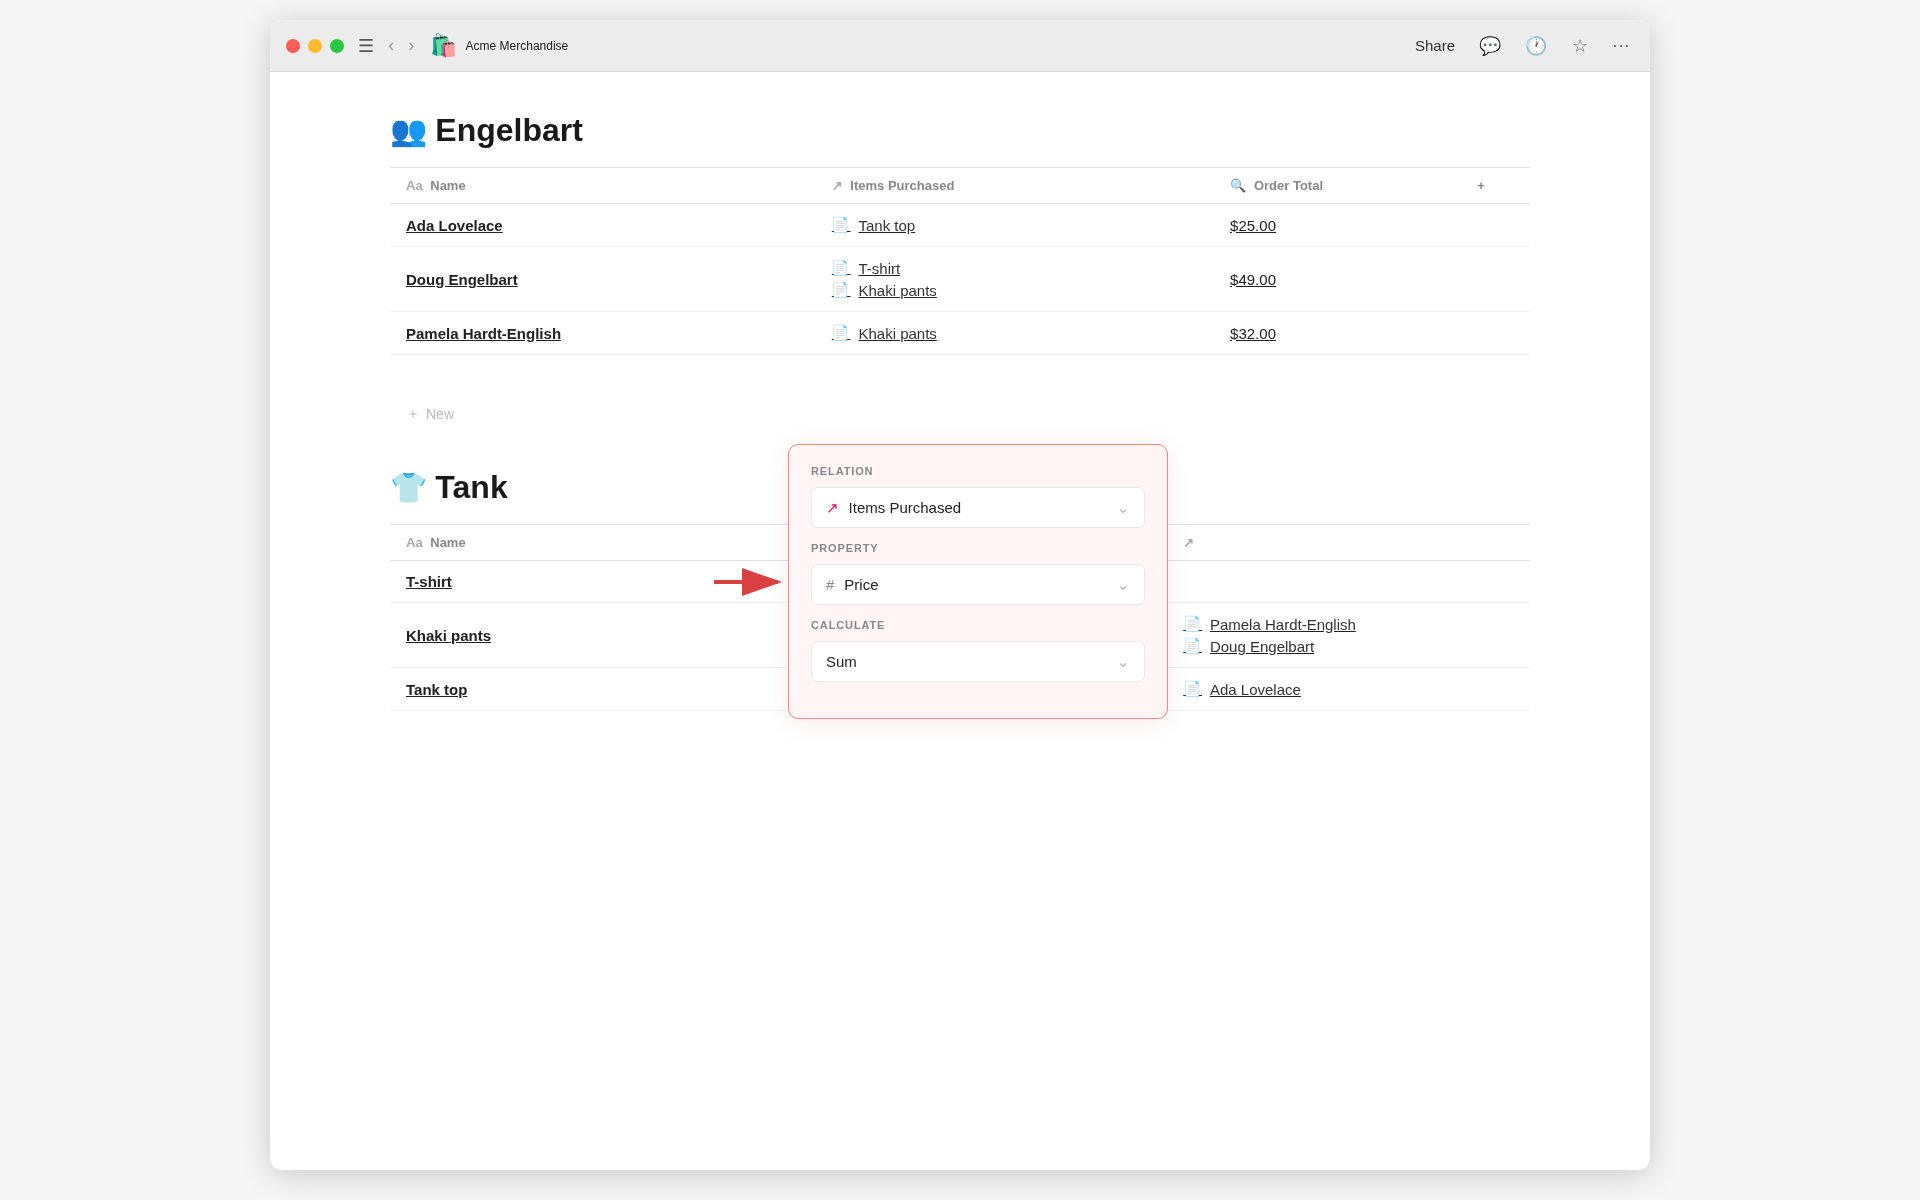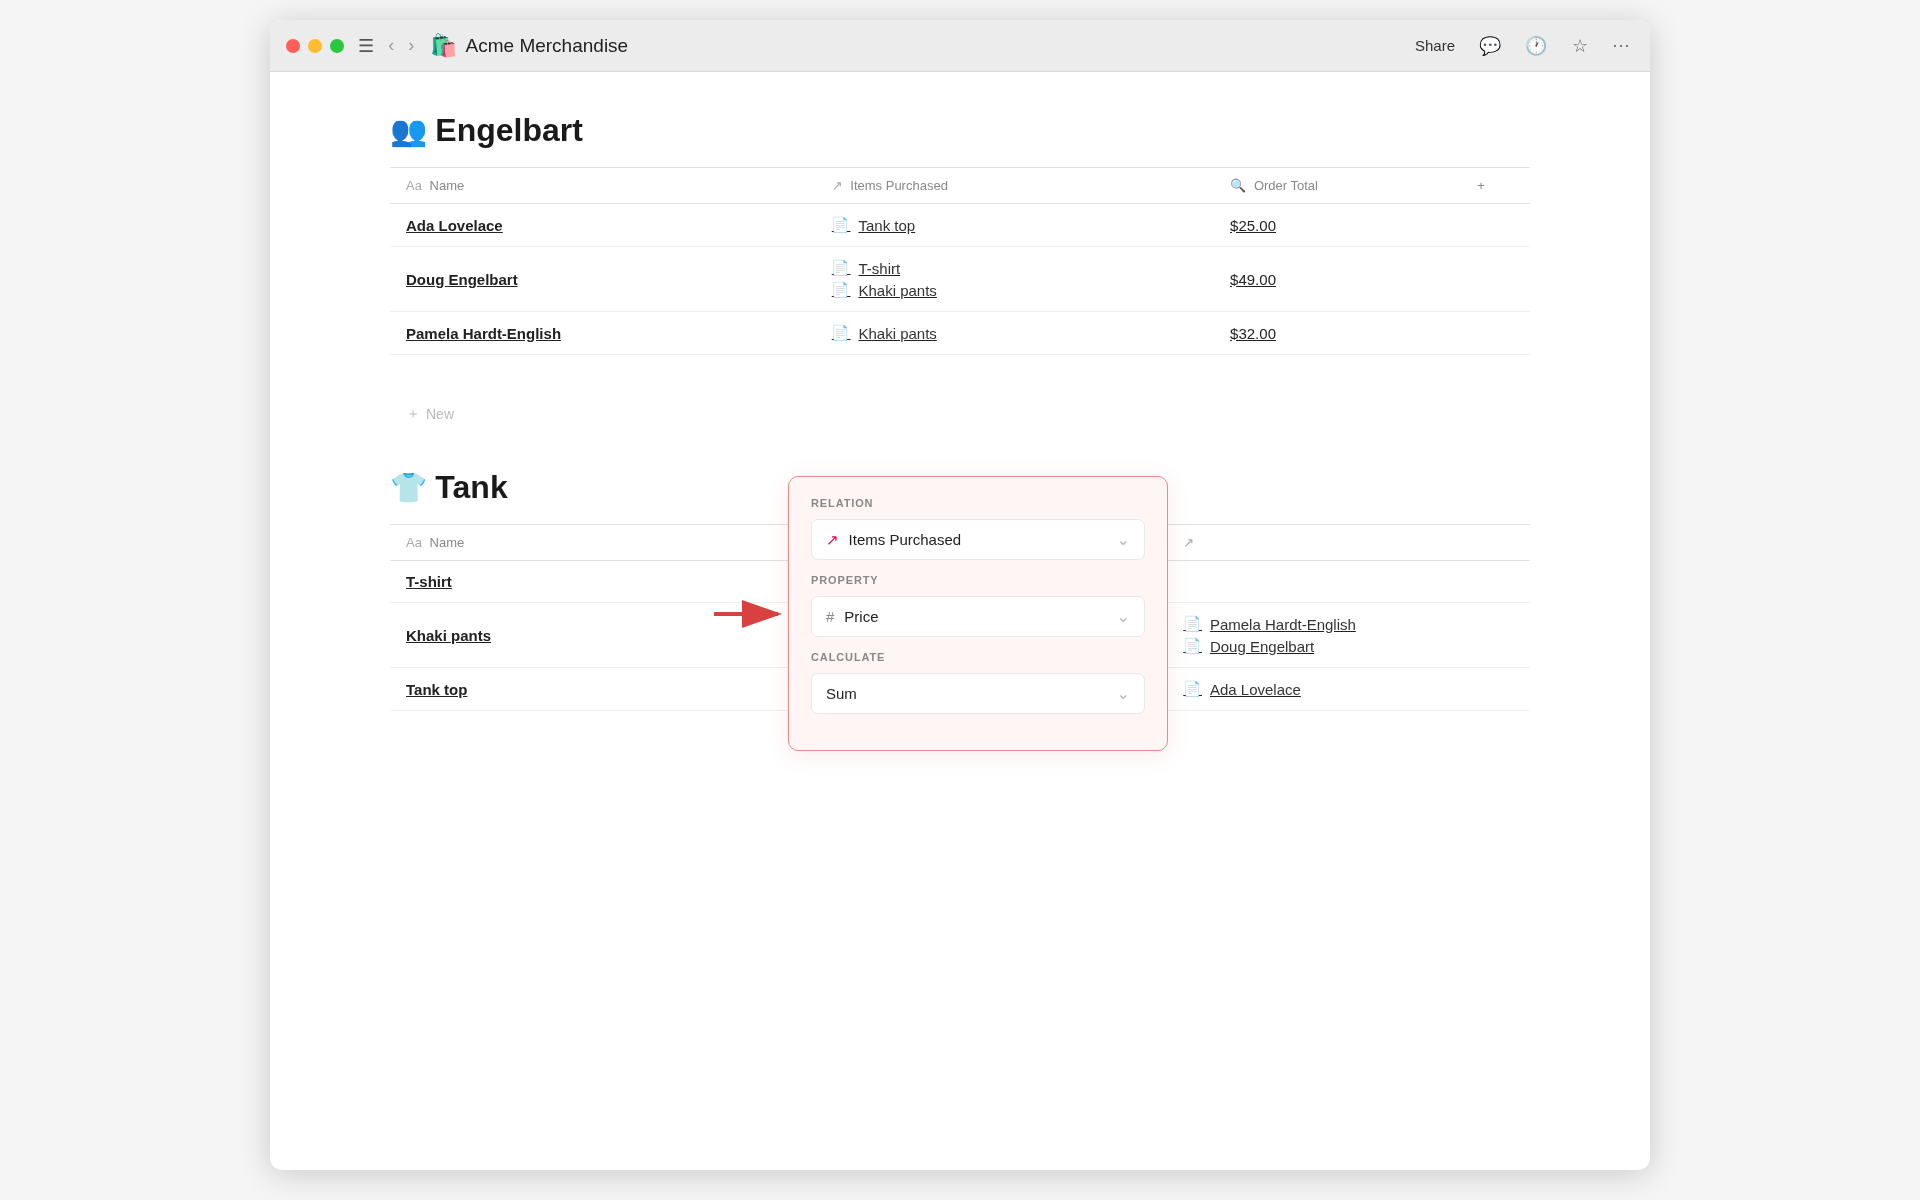--- a/index.html
+++ b/index.html
@@ -61,21 +61,21 @@
     }
     .titlebar-nav span { cursor: pointer; padding: 2px 4px; }
     .titlebar-app {
       display: flex;
       align-items: center;
       gap: 8px;
       margin-left: 12px;
     }
     .app-icon { font-size: 22px; }
     .app-title {
-      font-size: 19px;
+      font-size: 12px;
       font-weight: 500;
       color: #222;
     }
     .titlebar-right {
       position: absolute;
       right: 20px;
       display: flex;
       align-items: center;
       gap: 24px;
       color: #555;
@@ -108,21 +108,21 @@
     }
     .section-icon { font-size: 30px; }
     .db-table {
       width: 100%;
       border-collapse: collapse;
       margin-bottom: 40px;
     }
     .db-table th {
       text-align: left;
       font-size: 13px;
-      font-weight: 400;
+      font-weight: 700;
       color: #888;
       border-bottom: 1px solid #e0e0e0;
       border-top: 1px solid #e0e0e0;
       padding: 10px 16px;
       background: #fff;
     }
     .db-table td {
       padding: 12px 16px;
       font-size: 15px;
       color: #222;
@@ -164,21 +164,21 @@
       background: #e8e8e8;
       border-radius: 4px;
       padding: 2px 8px;
       font-size: 13px;
       color: #444;
       font-weight: 500;
     }
     
     .popup-area {
       position: absolute;
-      top: 404px;
+      top: 372px;
       left: 440px;
       display: flex;
       align-items: center;
       gap: 0px;
       z-index: 100;
     }
     .arrow-container {
       display: flex;
       align-items: center;
       margin-right: -2px;

